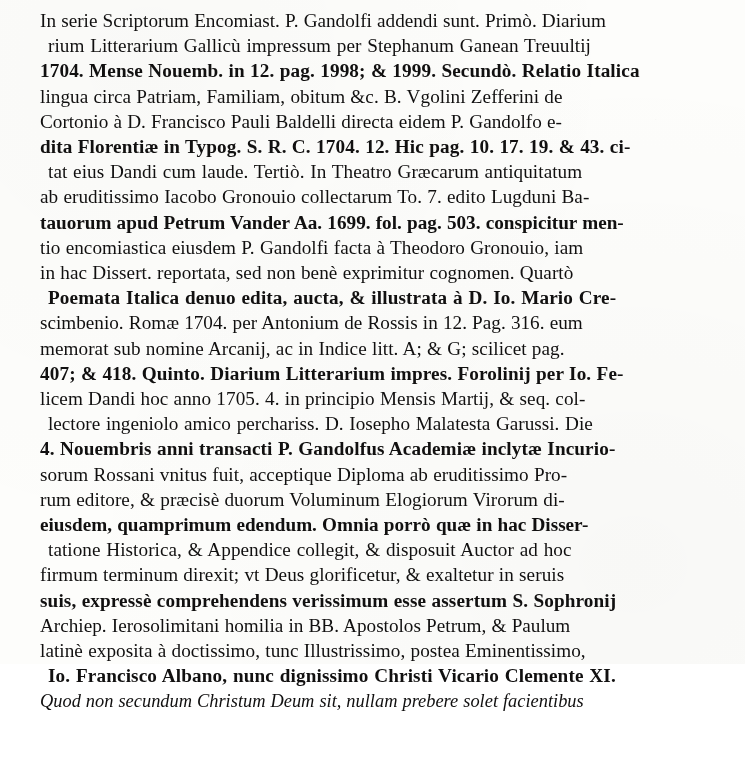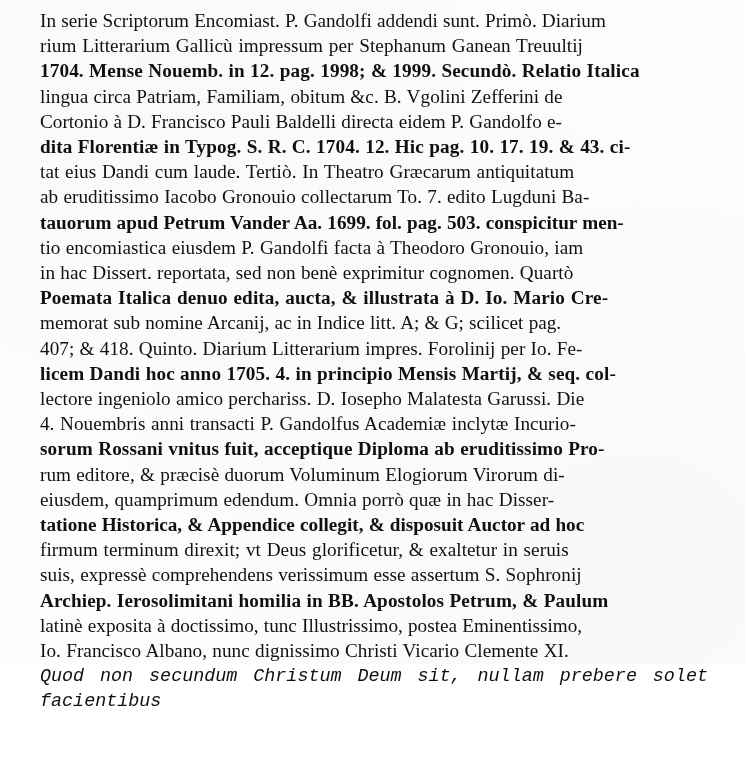--- a/index.html
+++ b/index.html
@@ -38,25 +38,24 @@
     -webkit-font-smoothing: none;
   }
   .ln {
     display: block;
     white-space: pre-wrap;
     text-align: justify;
   }
   
   .ln:nth-child(3n)   { letter-spacing: 0.12px; font-weight: bold; }
   .ln:nth-child(4n+1) { letter-spacing: 0.0px; }
-  .ln:nth-child(5n+2) { word-spacing: 0.9px; }
+  .ln:nth-child(5n+2) { word-spacing: 0.9px; margin-left: 8px; }
 
   .italic {
     font-style: italic;
-    font-family: Liberation Mono, monospace;
   }
   #closing {
     margin-top: 1px;
   }
   #closing .ln {
     font-style: italic;
     font-size: 18.4px;
   }
   
   #speckle {
@@ -84,20 +83,21 @@
       <span class="ln">1704. Mense Nouemb. in 12. pag. 1998; &amp; 1999. Secundò. Relatio Italica</span>
       <span class="ln">lingua circa Patriam, Familiam, obitum &amp;c. B. Vgolini Zefferini de</span>
       <span class="ln">Cortonio à D. Francisco Pauli Baldelli directa eidem P. Gandolfo e-</span>
       <span class="ln">dita Florentiæ in Typog. S. R. C. 1704. 12. Hic pag. 10. 17. 19. &amp; 43. ci-</span>
       <span class="ln">tat eius Dandi cum laude. Tertiò. In Theatro Græcarum antiquitatum</span>
       <span class="ln">ab eruditissimo Iacobo Gronouio collectarum To. 7. edito Lugduni Ba-</span>
       <span class="ln">tauorum apud Petrum Vander Aa. 1699. fol. pag. 503. conspicitur men-</span>
       <span class="ln">tio encomiastica eiusdem P. Gandolfi facta à Theodoro Gronouio, iam</span>
       <span class="ln">in hac Dissert. reportata, sed non benè exprimitur cognomen. Quartò</span>
       <span class="ln">Poemata Italica denuo edita, aucta, &amp; illustrata à D. Io. Mario Cre-</span>
+      <span class="ln">scimbenio. Romæ 1704. per Antonium de Rossis in 12. Pag. 316. eum</span>
       <span class="ln">memorat sub nomine Arcanij, ac in Indice litt. A; &amp; G; scilicet pag.</span>
       <span class="ln">407; &amp; 418. Quinto. Diarium Litterarium impres. Forolinij per Io. Fe-</span>
       <span class="ln">licem Dandi hoc anno 1705. 4. in principio Mensis Martij, &amp; seq. col-</span>
       <span class="ln">lectore ingeniolo amico perchariss. D. Iosepho Malatesta Garussi. Die</span>
       <span class="ln">4. Nouembris anni transacti P. Gandolfus Academiæ inclytæ Incurio-</span>
       <span class="ln">sorum Rossani vnitus fuit, acceptique Diploma ab eruditissimo Pro-</span>
       <span class="ln">rum editore, &amp; præcisè duorum Voluminum Elogiorum Virorum di-</span>
       <span class="ln">eiusdem, quamprimum edendum. Omnia porrò quæ in hac Disser-</span>
       <span class="ln">tatione Historica, &amp; Appendice collegit, &amp; disposuit Auctor ad hoc</span>
       <span class="ln">firmum terminum direxit; vt Deus glorificetur, &amp; exaltetur in seruis</span>

